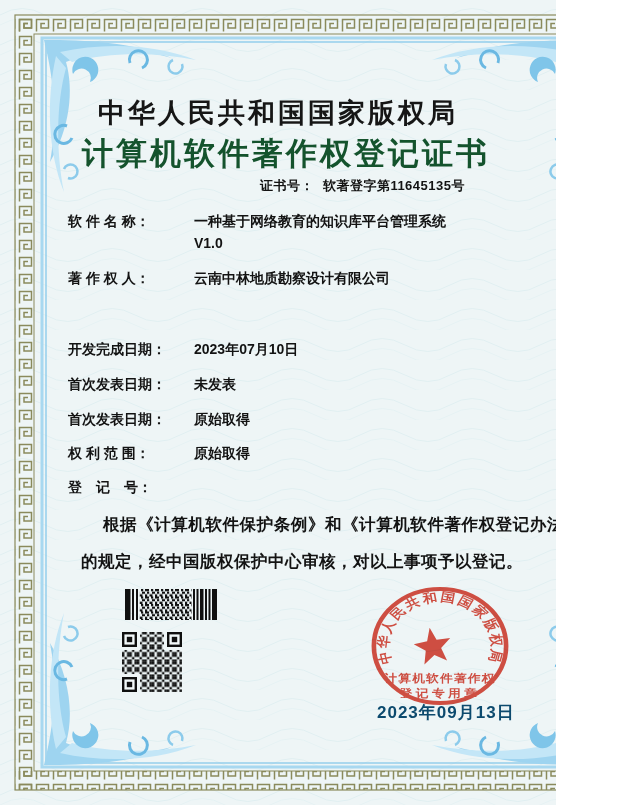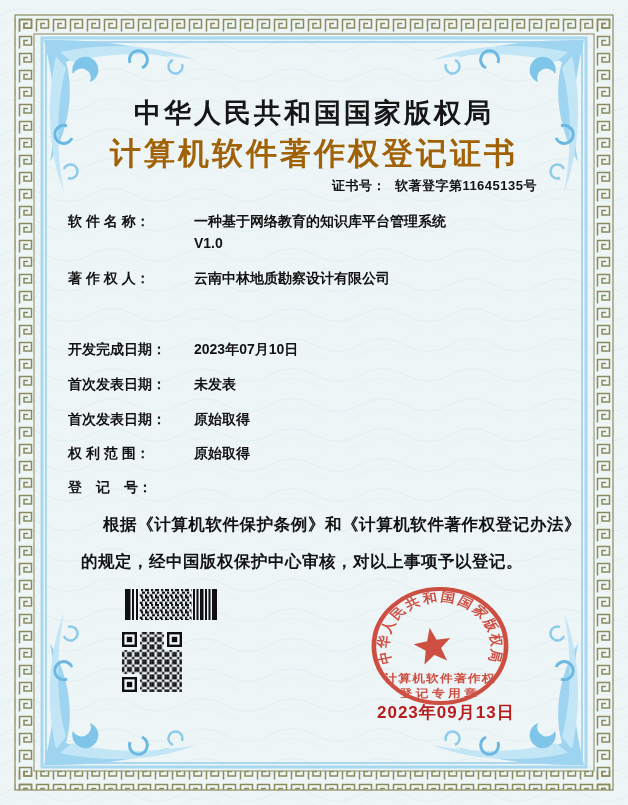--- a/index.html
+++ b/index.html
@@ -1,30 +1,30 @@
 <!DOCTYPE html>
 <html><head>
 <meta charset="utf-8">
 <style>
   html,body { margin:0; padding:0; background:#ffffff; }
   .cert {
-    position:relative; width:628px; height:805px; overflow:hidden;
+    position:relative; width:556px; height:805px; overflow:hidden;
     background:#f3f9f9; color:#131313;
     font-family:"Liberation Sans","DejaVu Sans",sans-serif;
   }
   .deco { position:absolute; left:0; top:0; width:628px; height:805px; }
   .authority {
     position:absolute; top:95px; left:0; width:100%; text-align:center;
     font-family:"Liberation Serif","DejaVu Serif",serif;
     font-size:27px; font-weight:bold; letter-spacing:3px; color:#161616;
   }
   .cert-title {
-    position:absolute; top:133px; left:0; width:100%; text-align:center;
+    position:absolute; top:133px; left:8px; width:100%; text-align:center;
     font-family:"Liberation Serif","DejaVu Serif",serif;
-    font-size:31px; font-weight:bold; letter-spacing:3px; color:#a16207;
+    font-size:31px; font-weight:bold; letter-spacing:3px; color:#14532d;
   }
   .certno {
     position:absolute; top:177px; right:91px;
     font-size:13px; font-weight:bold; letter-spacing:0.5px;
   }
   .certno .lbl { margin-right:9px; }
   .frow { position:absolute; left:68px; font-size:14px; font-weight:bold; display:flex; }
   .flabel { width:126px; flex:none; line-height:22px; }
   .fvalue { width:392px; }
   .fvalue span { display:block; line-height:22px; }
@@ -32,21 +32,21 @@
   .statement {
     position:absolute; top:506px; left:63px; width:500px;
     font-size:16.5px; font-weight:bold; line-height:37px;
     text-align:justify; text-indent:22px; letter-spacing:0.5px;margin-left:18px;
   }
   .barcode { position:absolute; left:125px; top:589px; }
   .qr { position:absolute; left:122px; top:632px; }
   .seal { position:absolute; left:360px; top:573px; mix-blend-mode:multiply; }
   .issue-date {
     position:absolute; left:377px; top:701px;
-    font-size:17px; font-weight:bold; letter-spacing:1px; color:#b91c1c;
+    font-size:17px; font-weight:bold; letter-spacing:1px; color:#0c4a6e;
   }
 </style>
 </head>
 <body>
 
 <div class="cert">
 
   <svg class="deco" viewBox="0 0 628 805" xmlns="http://www.w3.org/2000/svg" aria-hidden="true">
     <defs>
       <pattern id="waves" width="90" height="30" patternUnits="userSpaceOnUse">

